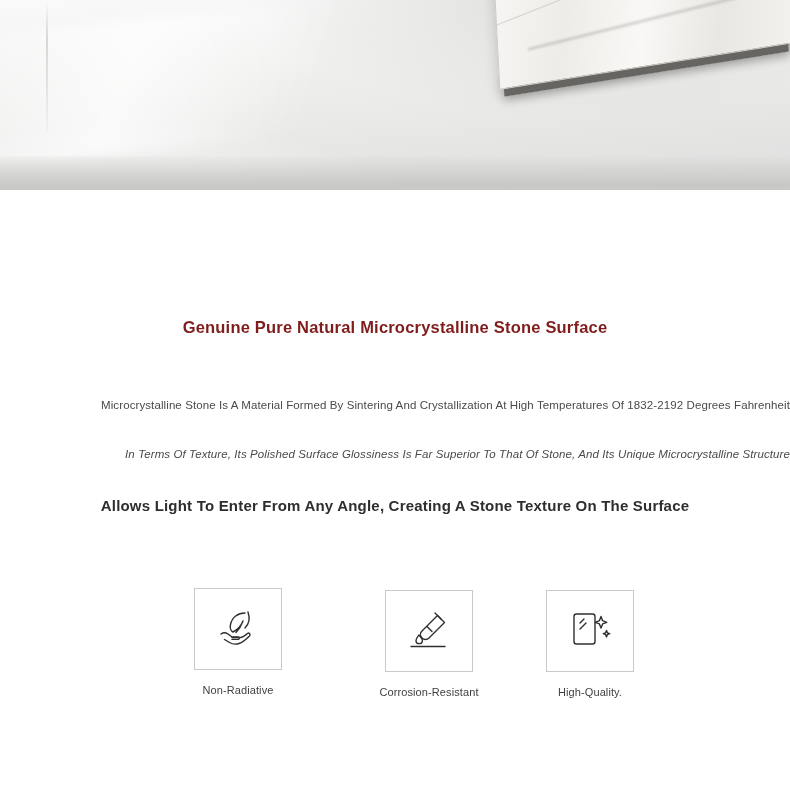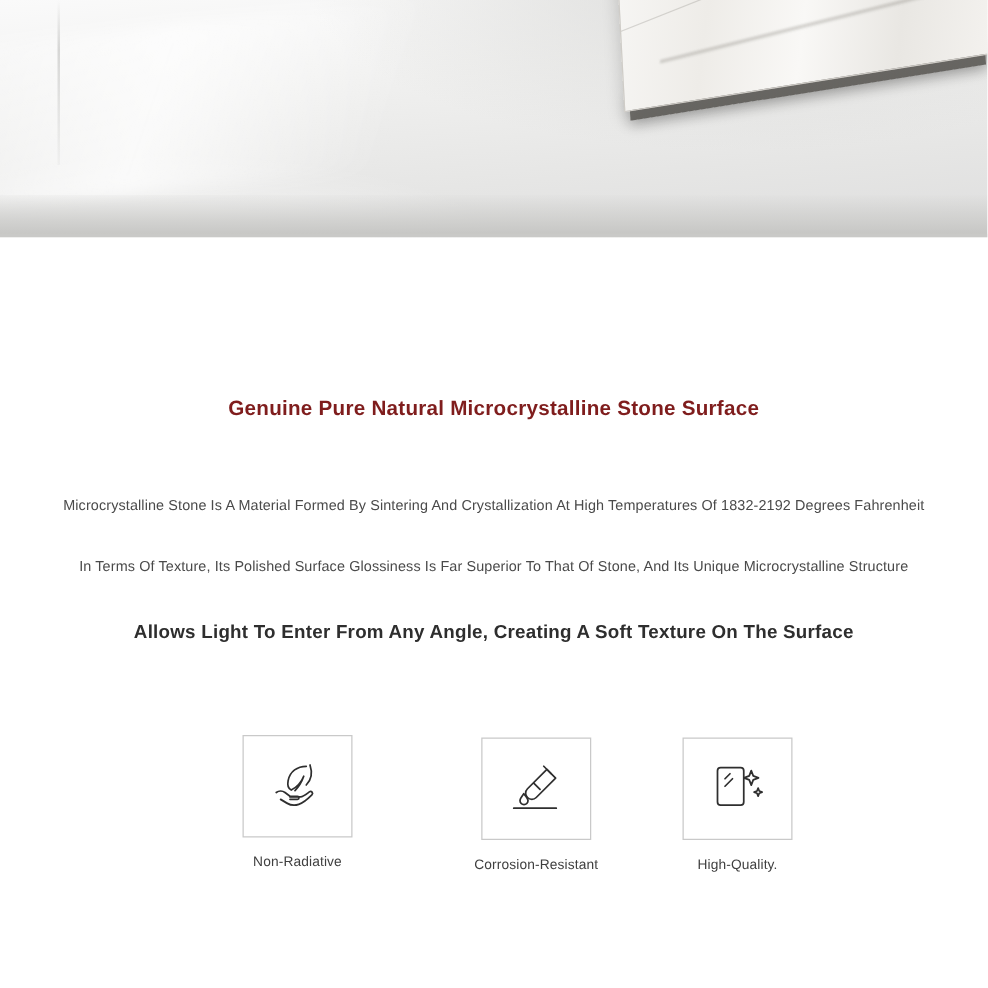--- a/index.html
+++ b/index.html
@@ -133,27 +133,27 @@
     text-align: center;
     font-size: 16.5px;
     font-weight: bold;
     color: #7f1d1d;
     letter-spacing: 0.2px;
   }
 
   .para {
     position: absolute;
     width: 790px;
-    text-align: center;
+    text-align: right;
     font-size: 11.5px;
     color: #4a4a4a;
     letter-spacing: 0.1px;
   }
   .para.p1 { top: 209px; }
-  .para.p2 { top: 258px; }
+  .para.p2 { top: 258px; font-style: italic; }
 
   .subhead {
     position: absolute;
     left: 0;
     top: 307px;
     width: 790px;
     text-align: center;
     font-size: 15px;
     font-weight: bold;
     color: #2e2e2e;
@@ -227,21 +227,21 @@
   </div>
 
   <div class="content">
 
     <div class="headline">Genuine Pure Natural Microcrystalline Stone Surface</div>
 
     <div class="para p1">Microcrystalline Stone Is A Material Formed By Sintering And Crystallization At High Temperatures Of 1832-2192 Degrees Fahrenheit</div>
 
     <div class="para p2">In Terms Of Texture, Its Polished Surface Glossiness Is Far Superior To That Of Stone, And Its Unique Microcrystalline Structure</div>
 
-    <div class="subhead">Allows Light To Enter From Any Angle, Creating A Soft Texture On The Surface</div>
+    <div class="subhead">Allows Light To Enter From Any Angle, Creating A Stone Texture On The Surface</div>
 
     <div class="features">
 
       <div class="feature f1">
         <div class="icon-box">
           <span>
             <svg width="46" height="40" viewBox="0 0 46 40" fill="none" stroke="#2f2f2f" stroke-width="1.4" stroke-linecap="round" stroke-linejoin="round">
               <path d="M30 6c-7 0-13 4-14.5 11.5C14.8 21 16 24 18 25c4-2 8-6 10-11 0 0-2.5 7-7 11.5"></path>
               <path d="M33 5c2 6 1 12-3 16"></path>
               <path d="M6 27c2-1.5 5-1.5 7 0l4 3h6c1.6 0 1.6 2.4 0 2.4h-6"></path>

